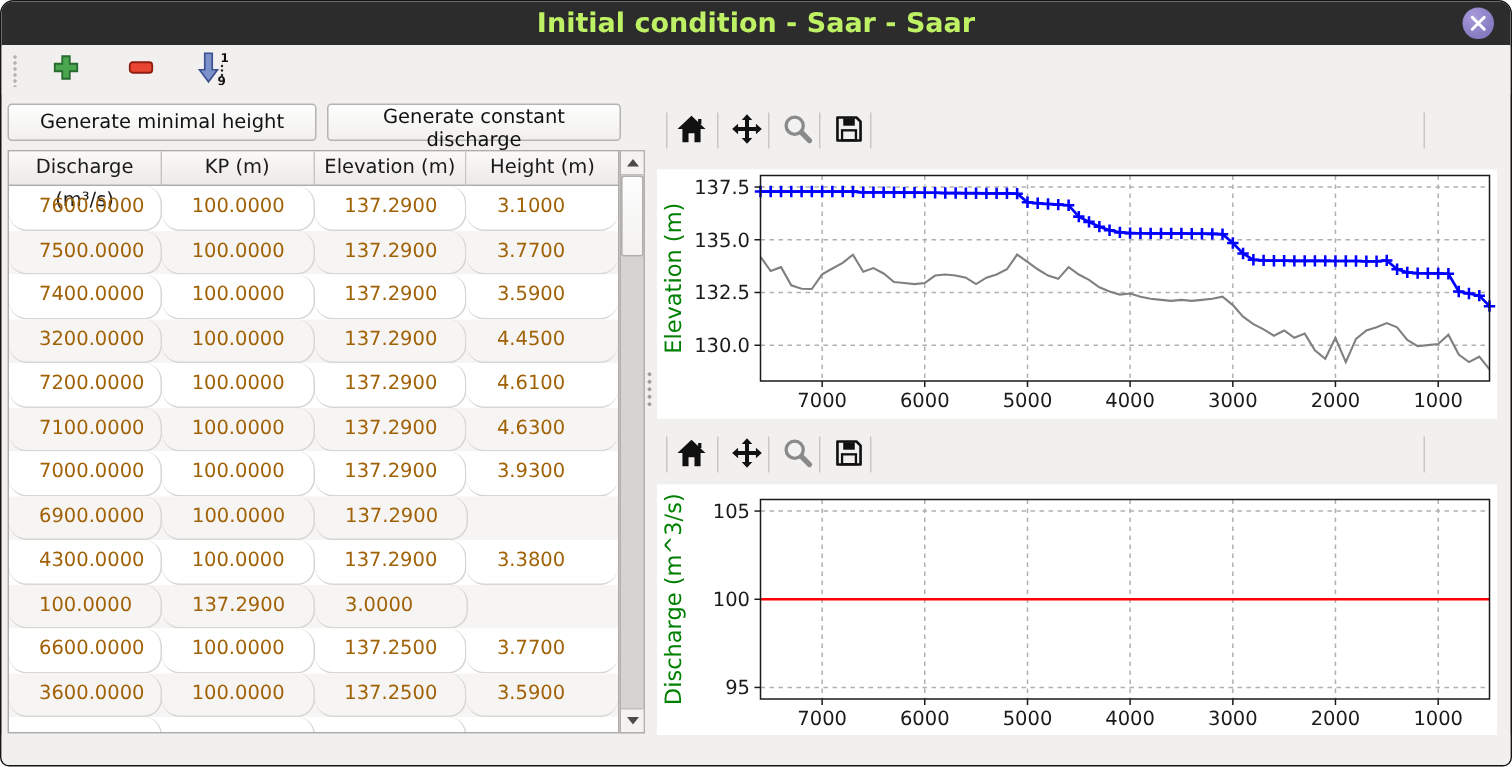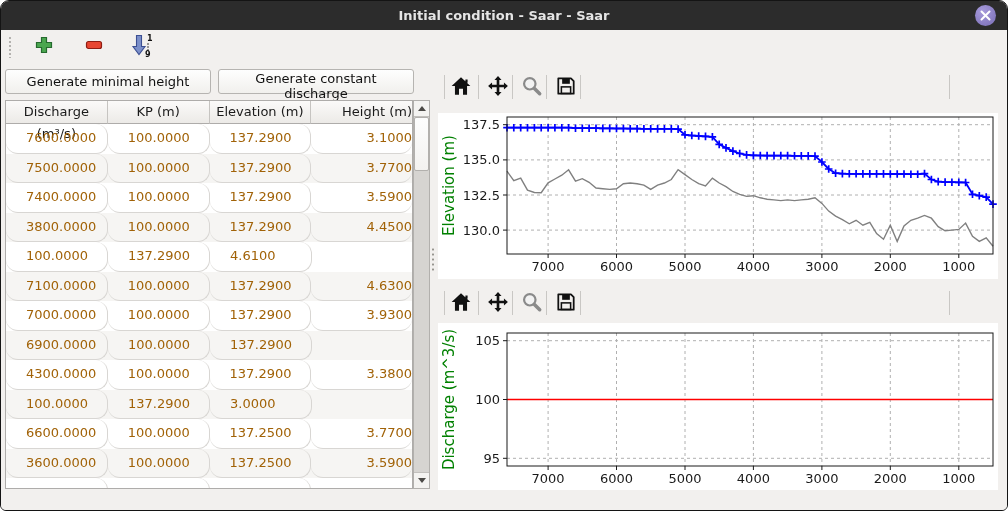--- a/index.html
+++ b/index.html
@@ -3,21 +3,21 @@
 <meta charset="utf-8">
 <style>
   html,body{margin:0;padding:0;background:#ffffff;width:1008px;height:511px;overflow:hidden;
     font-family:"DejaVu Sans","Liberation Sans",sans-serif;}
   .window{position:absolute;left:0;top:0;width:1008px;height:511px;box-sizing:border-box;
     border:1px solid #141414;border-radius:9px 9px 6px 6px;background:#f2f0ee;overflow:hidden;}
   
   .titlebar{position:absolute;left:0;top:0;width:100%;height:29px;background:#2c2c2c;
     border-bottom:1px solid #1d1d1d;}
   .title{position:absolute;left:0;right:0;top:0;height:15px;line-height:29px;text-align:center;
-    color:#e5e5e5;font-size:13px;font-weight:600;}
+    color:#bef264;font-size:18px;font-weight:600;}
   .close-btn{position:absolute;right:11px;top:4px;width:21px;height:21px;border-radius:50%;
     background:radial-gradient(circle at 35% 30%,#a79bdb,#867ac0 70%);cursor:pointer;}
   .close-btn svg{position:absolute;left:5px;top:5px;}
   
   .main-toolbar{position:absolute;left:0;top:29px;width:100%;height:33px;background:#f2f0ee;}
   .tb-handle{position:absolute;left:7px;top:6px;width:4px;height:22px;
     background-image:radial-gradient(circle,#b4b2af 1px,rgba(0,0,0,0) 1.2px);background-size:4px 4px;}
   .tb-btn{position:absolute;top:3px;width:26px;height:26px;border:none;background:transparent;
     padding:0;cursor:pointer;}
   
@@ -32,21 +32,21 @@
   .thead{display:flex;height:23px;}
   .th{box-sizing:border-box;height:23px;line-height:22px;text-align:center;font-size:13px;color:#1a1a1a;
     background:linear-gradient(#fbfaf9,#eceae7);border-right:1px solid #c6c4c1;border-bottom:1px solid #aeacaa;}
   .tr{display:flex;height:29.5px;background:#ffffff;}
   .tr.alt{background:#f6f5f3;}
   .td{box-sizing:border-box;height:29.5px;line-height:28px;padding-left:20px;font-size:13px;color:#a16207;
     border-right:1px solid #d8d6d3;border-bottom:1px solid #d8d6d3;white-space:nowrap;overflow:hidden;border-radius:12px;}
   .th:nth-child(1),.td:nth-child(1){width:102px;}
   .th:nth-child(2),.td:nth-child(2){width:102px;}
   .th:nth-child(3),.td:nth-child(3){width:102px;}
-  .th:nth-child(4),.td:nth-child(4){width:101px;border-right:none;text-align:right;}
+  .th:nth-child(4),.td:nth-child(4){width:101px;border-right:none;}
   
   .scrollbar{position:absolute;left:412px;top:99px;width:17px;height:389px;box-sizing:border-box;
     background:#d6d4d1;border:1px solid #b2b0ad;}
   .sb-btn{position:absolute;left:0;width:15px;height:15px;background:#f4f3f1;
     display:flex;align-items:center;justify-content:center;cursor:pointer;}
   .sb-up{top:0;border-bottom:1px solid #c2c0bd;}
   .sb-down{bottom:0;border-top:1px solid #c2c0bd;}
   .tri-up{width:0;height:0;border-left:4px solid transparent;border-right:4px solid transparent;
     border-bottom:5px solid #4c4a47;}
   .tri-down{width:0;height:0;border-left:4px solid transparent;border-right:4px solid transparent;
@@ -130,26 +130,27 @@
           <div class="td">137.2900</div>
           <div class="td">3.7700</div>
         </div>
         <div class="tr">
           <div class="td">7400.0000</div>
           <div class="td">100.0000</div>
           <div class="td">137.2900</div>
           <div class="td">3.5900</div>
         </div>
         <div class="tr alt">
-          <div class="td">3800.0000</div>
+          <div class="td">3200.0000</div>
           <div class="td">100.0000</div>
           <div class="td">137.2900</div>
           <div class="td">4.4500</div>
         </div>
         <div class="tr">
+          <div class="td">7200.0000</div>
           <div class="td">100.0000</div>
           <div class="td">137.2900</div>
           <div class="td">4.6100</div>
         </div>
         <div class="tr alt">
           <div class="td">7100.0000</div>
           <div class="td">100.0000</div>
           <div class="td">137.2900</div>
           <div class="td">4.6300</div>
         </div>

